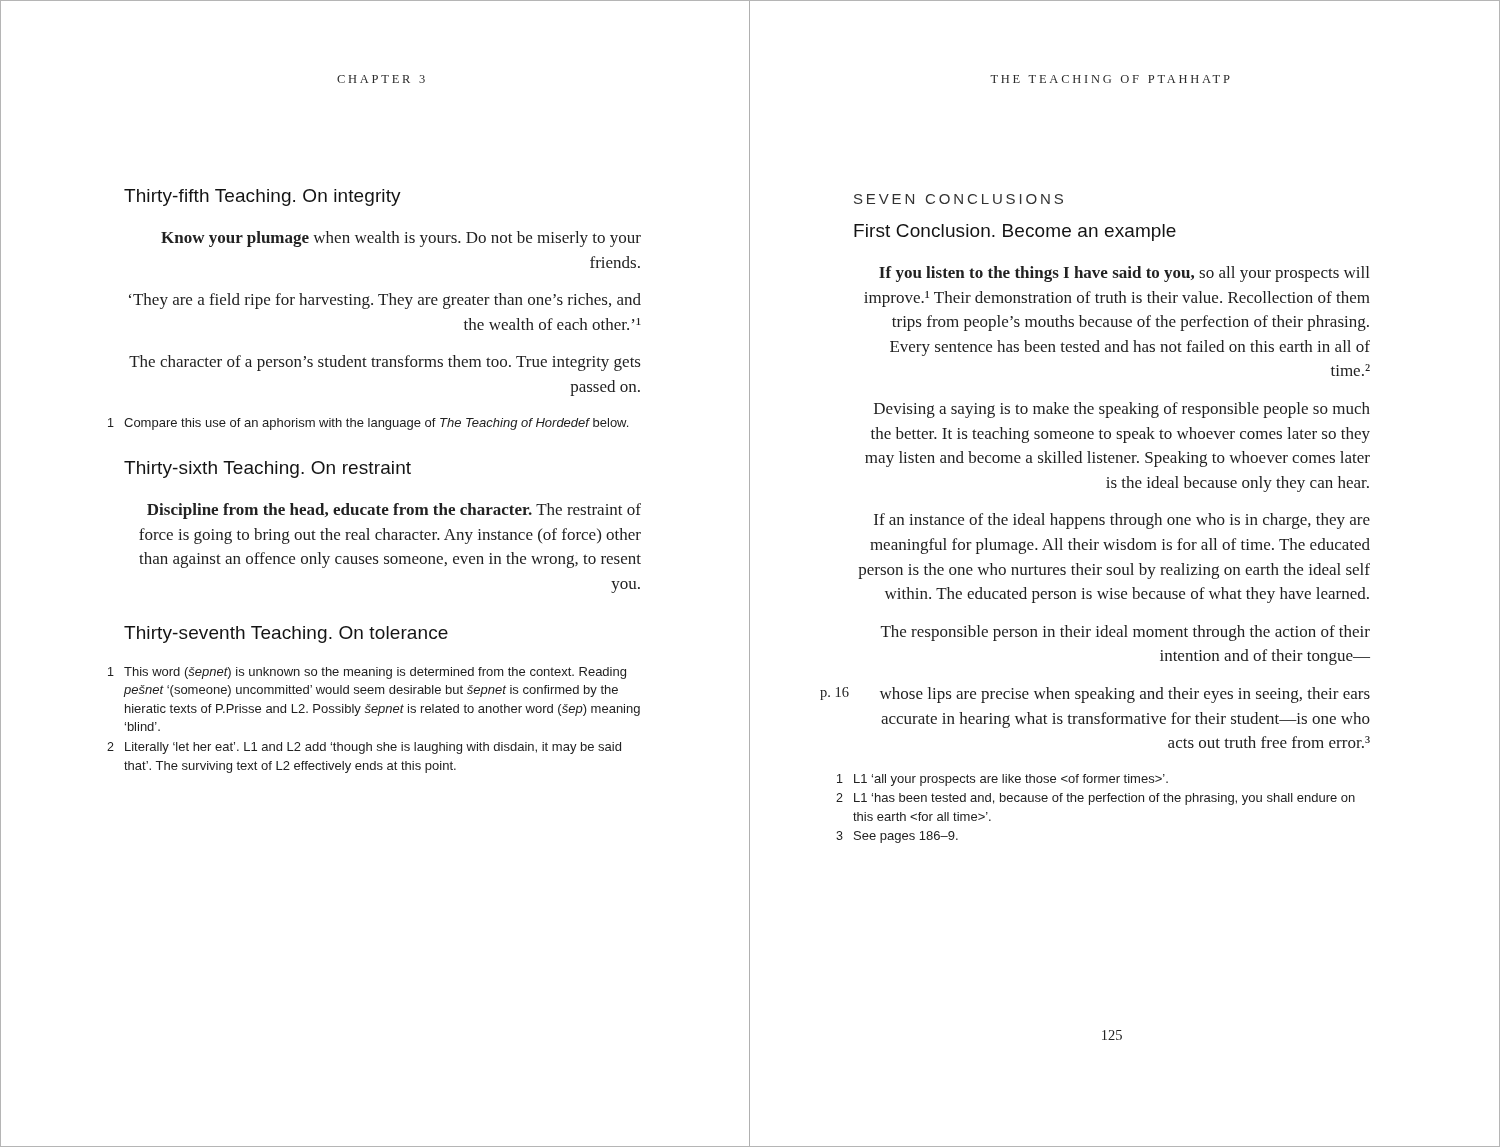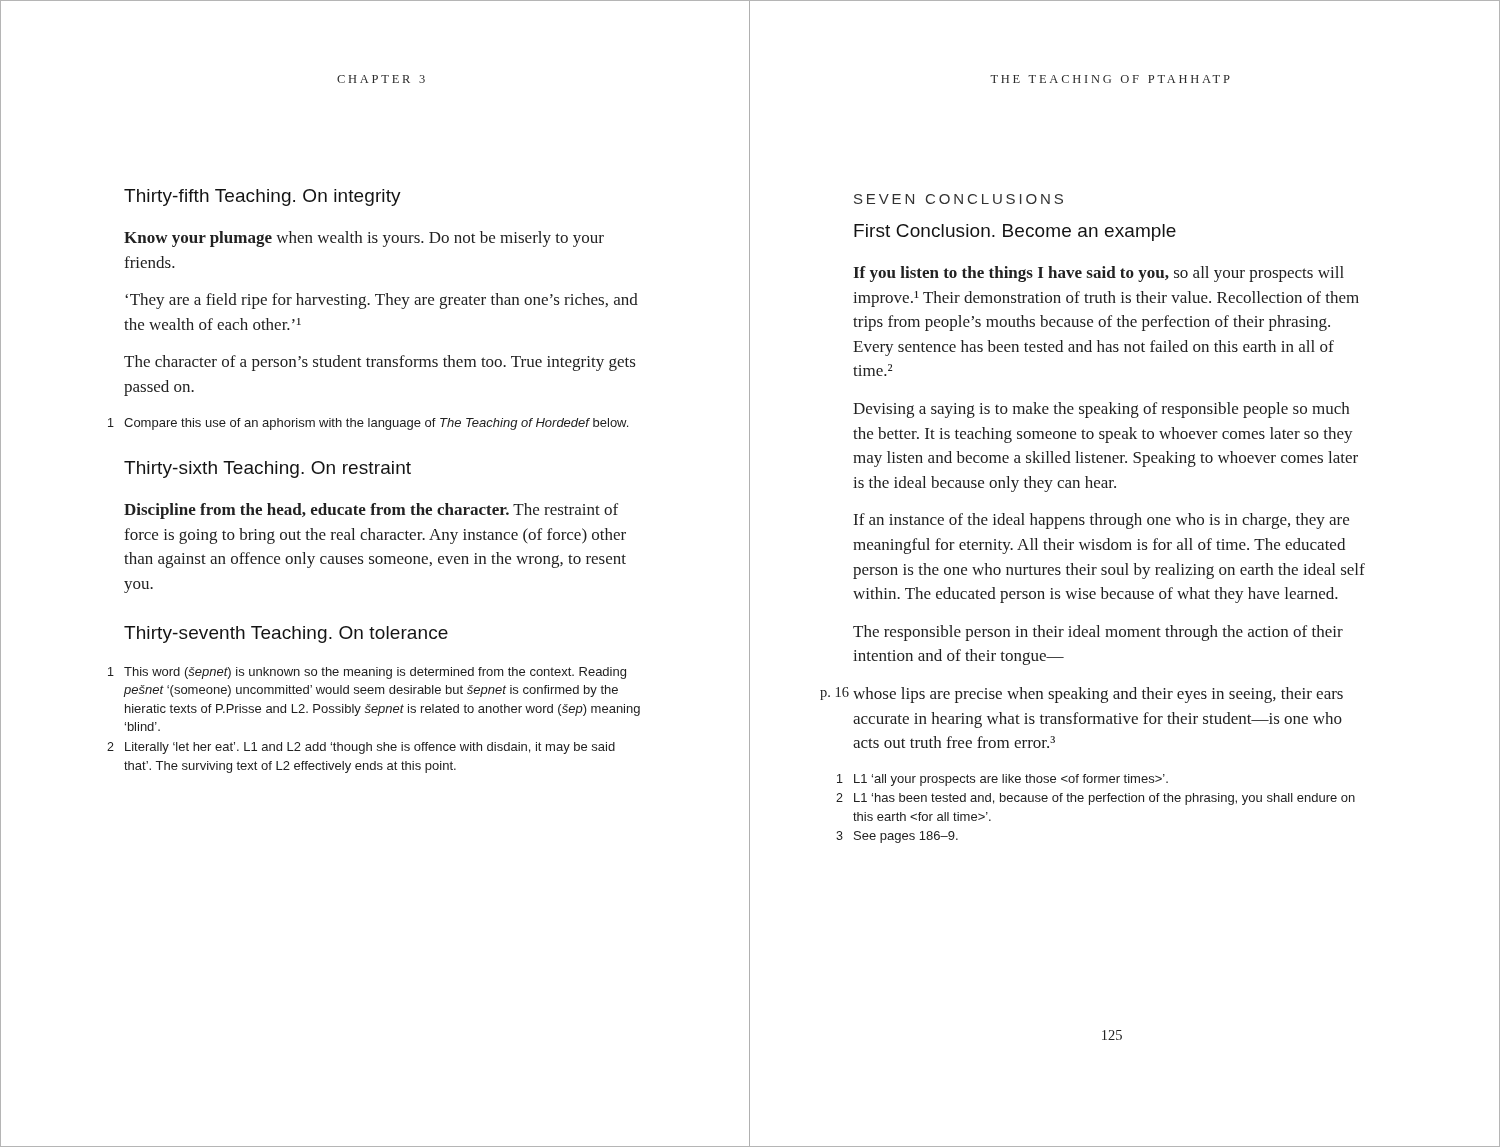--- a/index.html
+++ b/index.html
@@ -60,20 +60,21 @@
     margin: 24px 0 18px 0;
     letter-spacing: 0.1px;
   }
   h2.teaching-heading.first { margin-top: 0; }
 
   p.body {
     font-size: 17px;
     line-height: 24.6px;
     margin: 0 0 13px 0;
     color: #222222;
+    text-align: right;
   }
   p.body b { font-weight: 700; }
 
   .footnote {
     position: relative;
     font-family: "Liberation Sans", sans-serif;
     font-size: 13px;
     line-height: 18.6px;
     color: #222222;
     margin: 0 0 1px 0;
@@ -134,37 +135,37 @@
 
       <h2 class="teaching-heading">Thirty-seventh Teaching. On tolerance</h2>
 
       <div class="footnotes">
         <div class="footnote">
           <span class="fn-num">1</span>
           <span class="fn-text">This word (<i>šepnet</i>) is unknown so the meaning is determined from the context. Reading <i>pešnet</i> ‘(someone) uncommitted’ would seem desirable but <i>šepnet</i> is confirmed by the hieratic texts of P.Prisse and L2. Possibly <i>šepnet</i> is related to another word (<i>šep</i>) meaning ‘blind’.</span>
         </div>
         <div class="footnote">
           <span class="fn-num">2</span>
-          <span class="fn-text">Literally ‘let her eat’. L1 and L2 add ‘though she is offence with disdain, it may be said that’. The surviving text of L2 effectively ends at this point.</span>
+          <span class="fn-text">Literally ‘let her eat’. L1 and L2 add ‘though she is laughing with disdain, it may be said that’. The surviving text of L2 effectively ends at this point.</span>
         </div>
       </div>
     </div>
 
   </section>
 
   <section class="page page-right">
     <div class="running-head">THE TEACHING OF PTAHHATP</div>
 
     <div class="content">
       <div class="kicker">SEVEN CONCLUSIONS</div>
       <h2 class="teaching-heading first">First Conclusion. Become an example</h2>
 
       <p class="body"><b>If you listen to the things I have said to you,</b> so all your prospects will improve.¹ Their demonstration of truth is their value. Recollection of them trips from people’s mouths because of the perfection of their phrasing. Every sentence has been tested and has not failed on this earth in all of time.²</p>
       <p class="body">Devising a saying is to make the speaking of responsible people so much the better. It is teaching someone to speak to whoever comes later so they may listen and become a skilled listener. Speaking to whoever comes later is the ideal because only they can hear.</p>
-      <p class="body">If an instance of the ideal happens through one who is in charge, they are meaningful for eternity. All their wisdom is for all of time. The educated person is the one who nurtures their soul by realizing on earth the ideal self within. The educated person is wise because of what they have learned.</p>
+      <p class="body">If an instance of the ideal happens through one who is in charge, they are meaningful for plumage. All their wisdom is for all of time. The educated person is the one who nurtures their soul by realizing on earth the ideal self within. The educated person is wise because of what they have learned.</p>
       <p class="body">The responsible person in their ideal moment through the action of their intention and of their tongue—</p>
 
       <div class="margin-para">
         <span class="margin-label">p. 16</span>
         <p class="body">whose lips are precise when speaking and their eyes in seeing, their ears accurate in hearing what is transformative for their student—is one who acts out truth free from error.³</p>
       </div>
 
       <div class="footnotes">
         <div class="footnote">
           <span class="fn-num">1</span>

